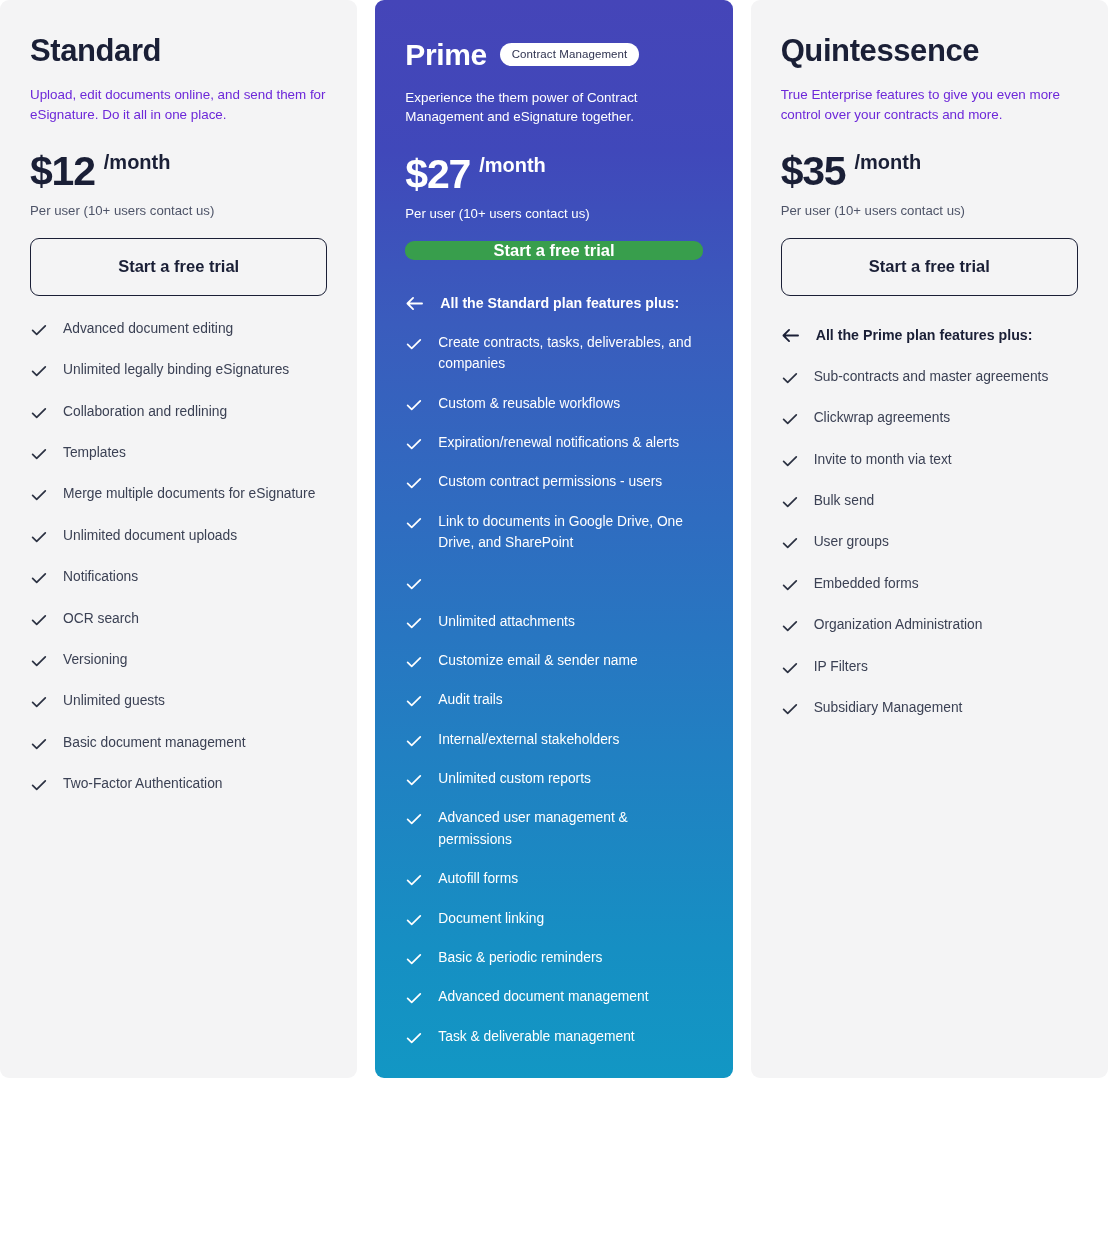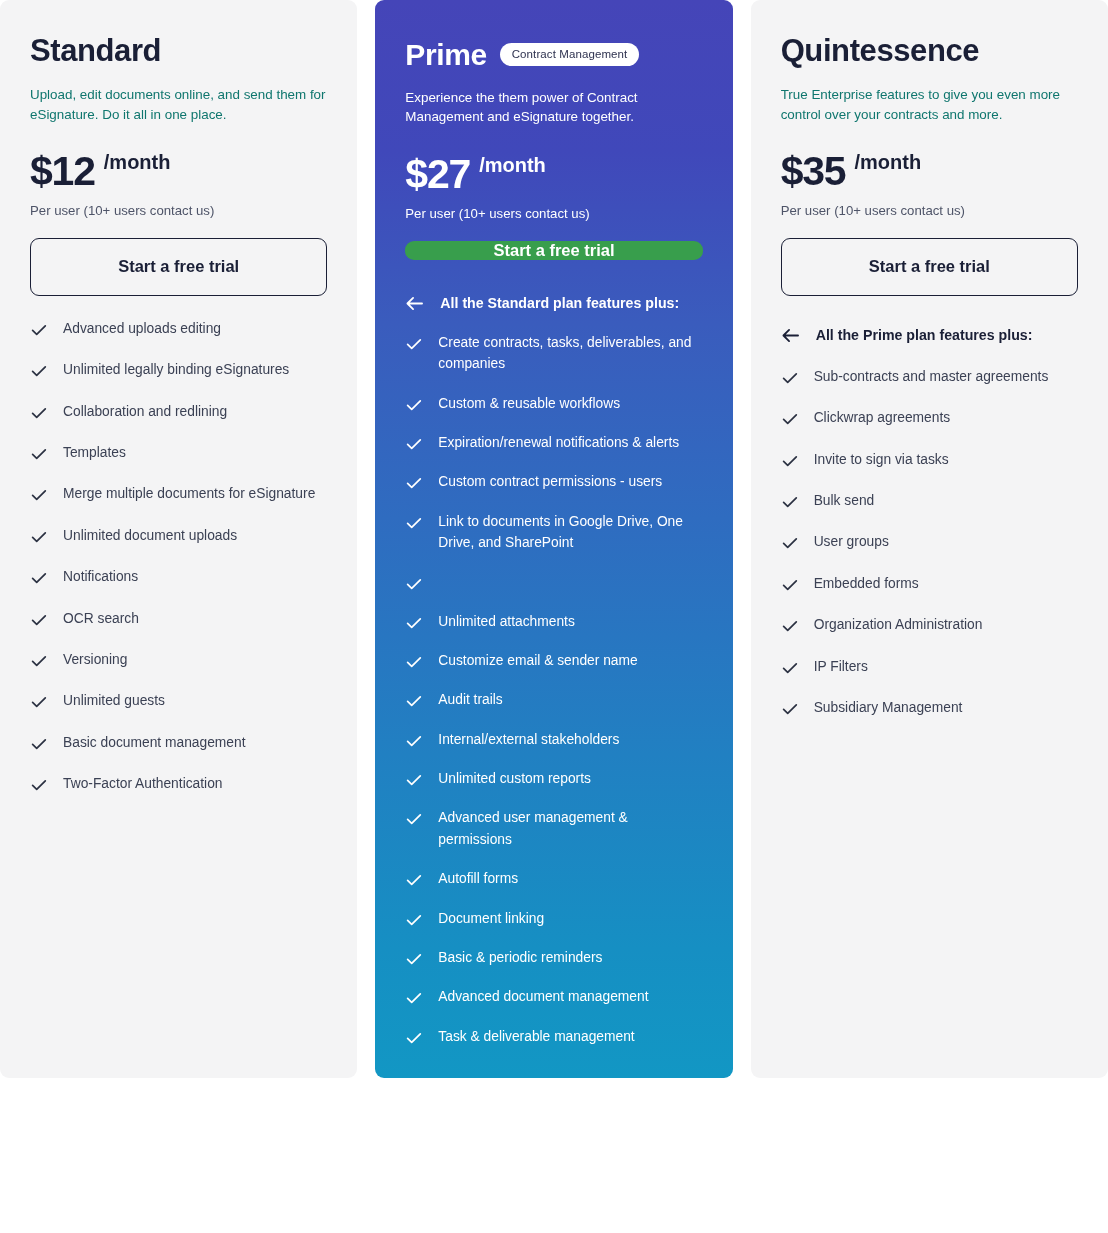--- a/index.html
+++ b/index.html
@@ -73,21 +73,21 @@
     white-space: nowrap;
     letter-spacing: 0.1px;
   }
 
   .plan-desc {
     margin-top: 17px;
     font-size: 13.4px;
     line-height: 1.45;
     max-width: 300px;
   }
-  .light .plan-desc { color: #0f766e; }
+  .light .plan-desc { color: #6d28d9; }
   .featured .plan-desc { color: #ffffff; }
 
   .price-row {
     margin-top: 27px;
     display: flex;
     align-items: flex-start;
     gap: 9px;
   }
 
   .price-amount {
@@ -199,21 +199,21 @@
       <span class="price-amount">$12</span>
       <span class="price-period">/month</span>
     </div>
     <p class="price-note">Per user (10+ users contact us)</p>
     <div class="cta-button outline">Start a free trial</div>
     <ul class="feature-list">
     <li class="feature-item">
       <svg class="check-icon" viewBox="0 0 18 18" fill="none">
         <path d="M2.6 9.4L6.7 13.4L15.3 4.8" stroke="#2b3142" stroke-width="1.7" stroke-linecap="round" stroke-linejoin="round"></path>
       </svg>
-      <span class="feature-text">Advanced uploads editing</span>
+      <span class="feature-text">Advanced document editing</span>
     </li>
     <li class="feature-item">
       <svg class="check-icon" viewBox="0 0 18 18" fill="none">
         <path d="M2.6 9.4L6.7 13.4L15.3 4.8" stroke="#2b3142" stroke-width="1.7" stroke-linecap="round" stroke-linejoin="round"></path>
       </svg>
       <span class="feature-text">Unlimited legally binding eSignatures</span>
     </li>
     <li class="feature-item">
       <svg class="check-icon" viewBox="0 0 18 18" fill="none">
         <path d="M2.6 9.4L6.7 13.4L15.3 4.8" stroke="#2b3142" stroke-width="1.7" stroke-linecap="round" stroke-linejoin="round"></path>
@@ -427,21 +427,21 @@
     <li class="feature-item">
       <svg class="check-icon" viewBox="0 0 18 18" fill="none">
         <path d="M2.6 9.4L6.7 13.4L15.3 4.8" stroke="#2b3142" stroke-width="1.7" stroke-linecap="round" stroke-linejoin="round"></path>
       </svg>
       <span class="feature-text">Clickwrap agreements</span>
     </li>
     <li class="feature-item">
       <svg class="check-icon" viewBox="0 0 18 18" fill="none">
         <path d="M2.6 9.4L6.7 13.4L15.3 4.8" stroke="#2b3142" stroke-width="1.7" stroke-linecap="round" stroke-linejoin="round"></path>
       </svg>
-      <span class="feature-text">Invite to sign via tasks</span>
+      <span class="feature-text">Invite to month via text</span>
     </li>
     <li class="feature-item">
       <svg class="check-icon" viewBox="0 0 18 18" fill="none">
         <path d="M2.6 9.4L6.7 13.4L15.3 4.8" stroke="#2b3142" stroke-width="1.7" stroke-linecap="round" stroke-linejoin="round"></path>
       </svg>
       <span class="feature-text">Bulk send</span>
     </li>
     <li class="feature-item">
       <svg class="check-icon" viewBox="0 0 18 18" fill="none">
         <path d="M2.6 9.4L6.7 13.4L15.3 4.8" stroke="#2b3142" stroke-width="1.7" stroke-linecap="round" stroke-linejoin="round"></path>

